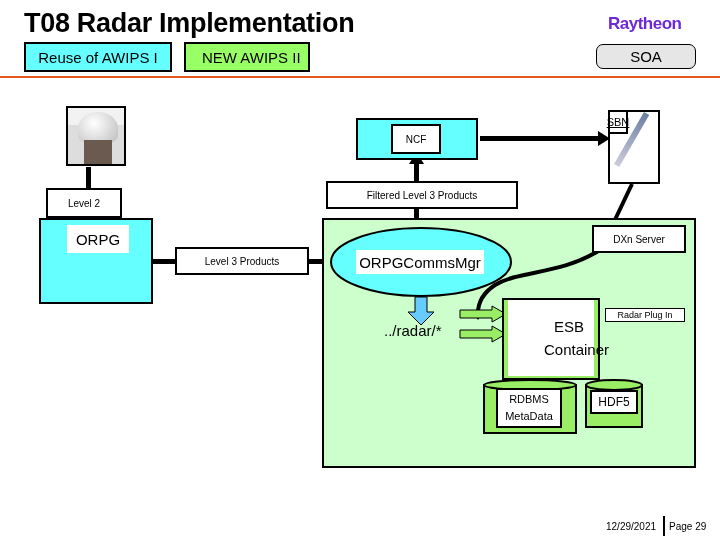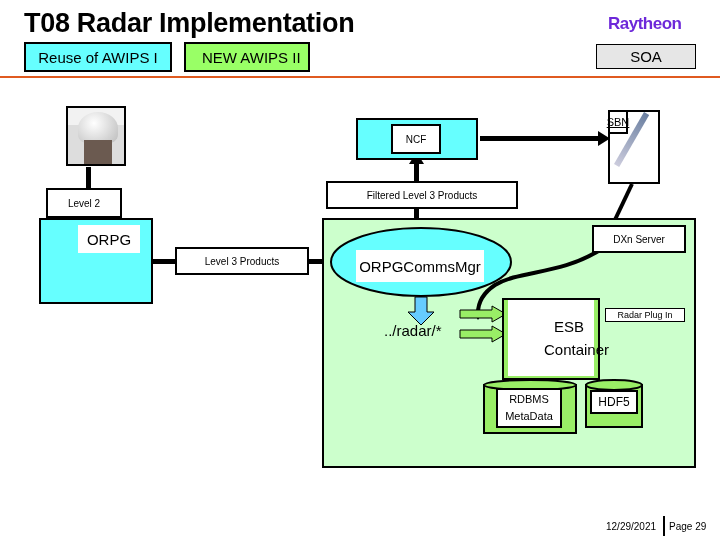--- a/index.html
+++ b/index.html
@@ -13,21 +13,21 @@
   svg.overlay{position:absolute;left:0;top:0;}
   .footer{font-size:10px;}
 </style>
 </head>
 <body>
 
 <div class="abs title">T08 Radar Implementation</div>
 <div class="abs logo">Raytheon</div>
 <div class="abs legend" style="left:24px;top:42px;width:148px;background:#66ffff;">Reuse of AWIPS I</div>
 <div class="abs legend" style="left:184px;top:42px;width:126px;background:#99ff66;justify-content:flex-start;padding-left:16px;">NEW AWIPS II</div>
-<div class="abs legend" style="left:596px;top:44px;width:100px;height:25px;border-width:1px;background:#e6e6e6;">SOA</div>
+<div class="abs legend" style="left:596px;top:44px;width:100px;height:25px;border-width:1px;background:#e6e6e6;border-radius:7px;">SOA</div>
 <div class="abs rule"></div>
 
 <svg class="overlay" width="720" height="540">
 
   <rect x="86" y="167" width="5" height="85" fill="#000"></rect>
 
   <rect x="150" y="259" width="180" height="5" fill="#000"></rect>
 
   <rect x="414" y="160" width="5" height="75" fill="#000"></rect>
   <polygon points="409,164 424,164 416.5,152" fill="#000"></polygon>
@@ -39,21 +39,21 @@
 </svg>
 
 <div class="abs" style="left:66px;top:106px;width:60px;height:60px;border:2px solid #000;background:linear-gradient(#f2f2f2 0%,#f2f2f2 30%,#ddd 30%,#ddd 100%);overflow:hidden;">
   <div style="position:absolute;left:10px;top:4px;width:40px;height:32px;border-radius:50% 50% 30% 30%;background:radial-gradient(circle at 40% 35%,#fff,#bbb);"></div>
   <div style="position:absolute;left:16px;top:32px;width:28px;height:24px;background:#6b5a50;"></div>
 </div>
 
 <div class="abs box" style="left:46px;top:180px;width:76px;height:30px;margin-top:8px;">Level 2</div>
 
 <div class="abs" style="left:39px;top:218px;width:114px;height:86px;border:2px solid #000;background:#66ffff;"></div>
-<div class="abs" style="left:67px;top:225px;width:62px;height:28px;background:#fff;font-size:15px;display:flex;align-items:center;justify-content:center;margin-left:11px;">ORPG</div>
+<div class="abs" style="left:67px;top:225px;width:62px;height:28px;background:#fff;font-size:15px;display:flex;align-items:center;justify-content:center;">ORPG</div>
 
 <div class="abs box" style="left:175px;top:247px;width:134px;height:28px;">Level 3 Products</div>
 
 <div class="abs" style="left:356px;top:118px;width:122px;height:42px;border:2px solid #000;background:#66ffff;"></div>
 <div class="abs box" style="left:391px;top:124px;width:50px;height:30px;">NCF</div>
 
 <div class="abs" style="left:608px;top:110px;width:52px;height:74px;border:2px solid #000;background:#fff;overflow:hidden;">
   <div style="position:absolute;left:4px;top:30px;width:6px;height:60px;background:linear-gradient(#6a7fa0,#ccd);transform:rotate(30deg);transform-origin:top left;left:34px;top:0px;"></div>
 </div>
 <div class="abs box" style="left:608px;top:110px;width:20px;height:24px;font-size:11px;text-decoration:underline;">SBN</div>
@@ -74,21 +74,21 @@
   <polygon points="460,310 492,310 492,306 506,314 492,322 492,318 460,318" fill="#99ee66" stroke="#000" stroke-width="1"></polygon>
   <polygon points="460,330 492,330 492,326 506,334 492,342 492,338 460,338" fill="#99ee66" stroke="#000" stroke-width="1"></polygon>
 
   <rect x="484" y="385" width="92" height="48" fill="#99ee66" stroke="#000" stroke-width="2"></rect>
   <ellipse cx="530" cy="385" rx="46" ry="5" fill="#99ee66" stroke="#000" stroke-width="2"></ellipse>
 
   <rect x="586" y="385" width="56" height="42" fill="#99ee66" stroke="#000" stroke-width="2"></rect>
   <ellipse cx="614" cy="385" rx="28" ry="5" fill="#99ee66" stroke="#000" stroke-width="2"></ellipse>
 </svg>
 
-<div class="abs" style="left:356px;top:250px;width:128px;height:32px;background:#fff;font-size:15px;display:flex;align-items:center;justify-content:center;">ORPGCommsMgr</div>
+<div class="abs" style="left:356px;top:250px;width:128px;height:24px;background:#fff;font-size:15px;display:flex;align-items:center;justify-content:center;">ORPGCommsMgr</div>
 
 <div class="abs box" style="left:592px;top:225px;width:94px;height:28px;">DXn Server</div>
 
 <div class="abs" style="left:384px;top:322px;width:70px;height:22px;font-size:15px;">../radar/*</div>
 
 <div class="abs" style="left:502px;top:298px;width:98px;height:82px;border:2px solid #000;background:#99ee66;"></div>
 <div class="abs" style="left:508px;top:300px;width:86px;height:76px;background:#fff;font-size:15px;line-height:23px;text-align:center;display:flex;flex-direction:column;justify-content:center;padding-left:36px;">
   <span>ESB</span>
   <span>Container</span>
 </div>

